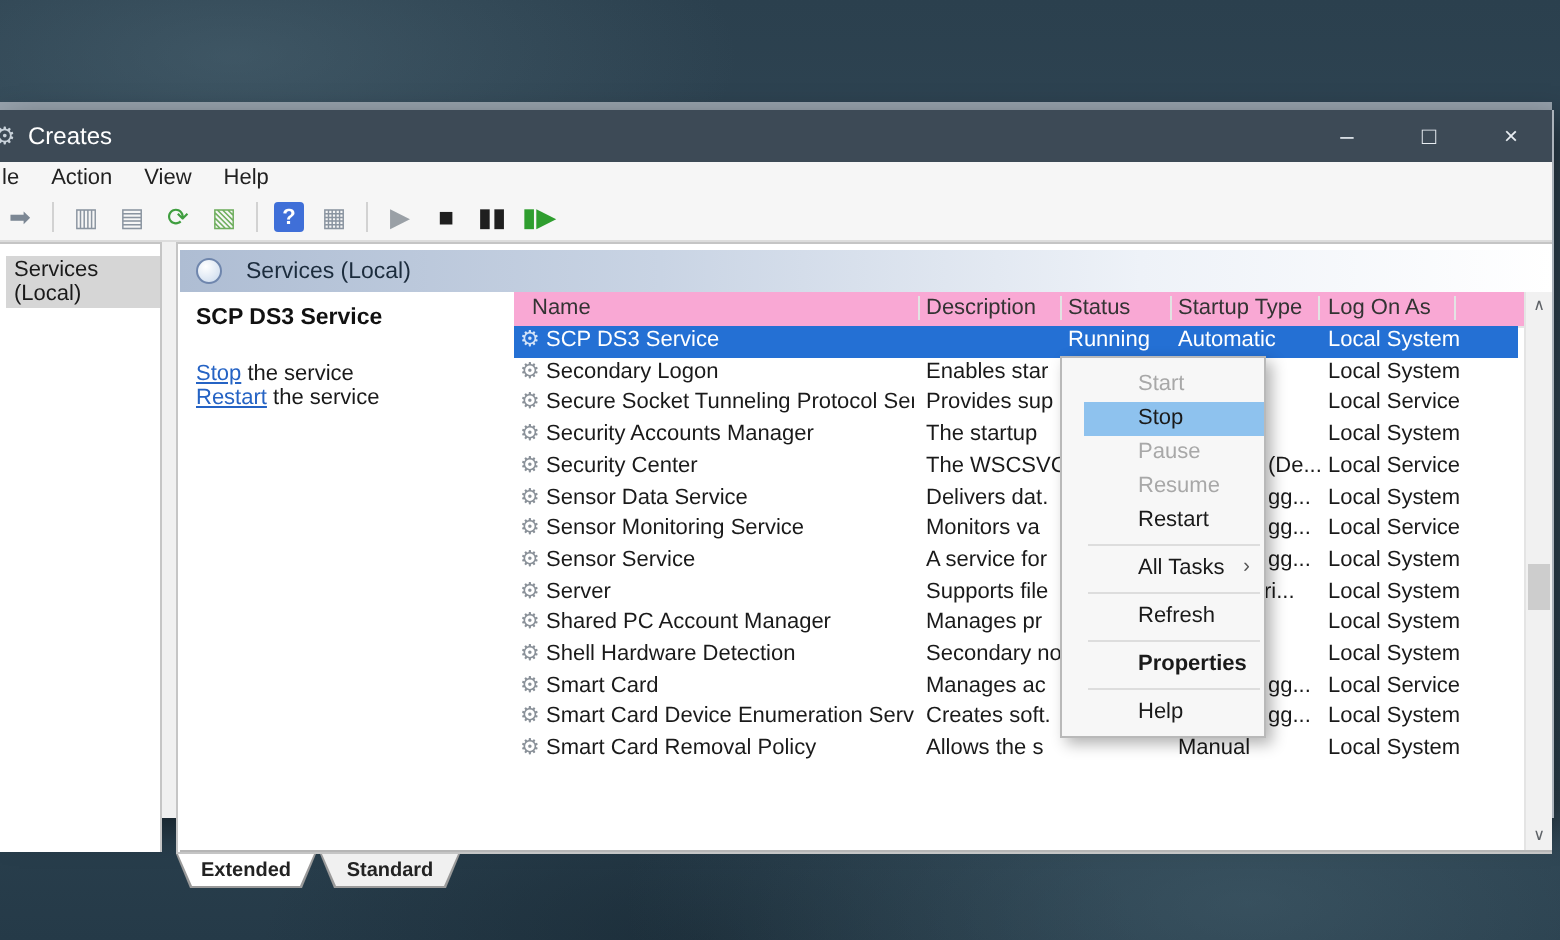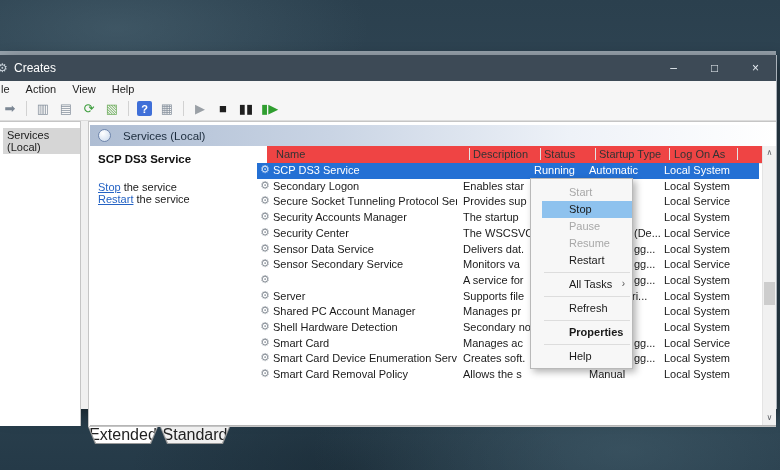--- a/index.html
+++ b/index.html
@@ -43,42 +43,42 @@
   .ext-circle{width:11px;height:11px;border:1.5px solid #6f86ad;border-radius:50%;
     background:radial-gradient(circle at 35% 30%,#ffffff,#c8d8ec);margin-left:8px;}
   .ext-label{font-size:11.5px;color:#1c2c3d;margin-left:12px;}
   .content-row{position:absolute;left:1px;top:24px;right:0;bottom:0;border-bottom:1px solid #b6b6b6;box-sizing:border-box;background:#fff;}
   .info-panel{position:absolute;left:0;top:0;width:167px;height:100%;background:#fff;}
   .info-title{position:absolute;left:8px;top:7px;font-size:11.5px;font-weight:bold;color:#111;}
   .info-line{position:absolute;left:8px;font-size:11px;color:#1a1a1a;white-space:nowrap;}
   .info-link{color:var(--link);text-decoration:underline;}
   
   .list-panel{position:absolute;left:167px;top:0;right:0;height:100%;background:#fff;overflow:hidden;}
-  .col-header{position:absolute;left:10px;top:0;right:14px;height:17px;background:#ef4444;border-bottom:1px solid #e6e6e6;}
+  .col-header{position:absolute;left:0;top:0;right:14px;height:17px;background:#f9a8d4;border-bottom:1px solid #e6e6e6;}
   .col-label{position:absolute;top:2px;font-size:11px;color:#333;white-space:nowrap;}
   .col-sep{position:absolute;top:2px;height:12px;width:1px;background:#e3e3e3;}
   .svc-row{position:absolute;left:0;width:502px;height:15.7px;font-size:11px;color:#1a1a1a;}
   .svc-row.sel{background:var(--sel);color:#fff;}
   .cell{position:absolute;top:1px;white-space:nowrap;overflow:hidden;}
   .c-icon{left:3px;top:0;font-size:11px;color:#8a9199;}
   .sel .c-icon{color:#d4e4f8;}
   .c-name{left:16px;width:184px;}
   .c-desc{left:206px;width:72px;}
   .c-status{left:277px;width:54px;}
   .c-logon{left:407px;width:92px;}
   
   .vscroll{position:absolute;right:0;top:0;width:14px;height:100%;background:#f1f1f1;border-left:1px solid #e4e4e4;box-sizing:border-box;}
   .vs-arrow{position:absolute;left:0;width:100%;height:14px;text-align:center;font-size:8px;color:#5f6368;line-height:14px;}
   .vs-thumb{position:absolute;left:1px;width:11px;top:136px;height:23px;background:#cdcdcd;}
   
   .tabs-row{left:88px;top:372px;height:17px;display:flex;}
   .tab{position:relative;height:17px;margin-right:2px;clip-path:polygon(0 0,100% 0,calc(100% - 7px) 100%,7px 100%);background:#9a9a9a;}
   .tab-inner{position:absolute;left:1px;right:1px;top:0;bottom:1px;
     clip-path:polygon(0 0,100% 0,calc(100% - 7px) 100%,7px 100%);
-    display:flex;align-items:center;justify-content:center;font-size:16px;color:#222;}
+    display:flex;align-items:center;justify-content:center;font-size:10px;color:#222;font-weight:bold;}
   .statusbar{left:0;top:334px;width:100%;height:18px;background:#f5f5f5;border-top:1px solid #cfcfcf;
     display:flex;align-items:center;font-size:11px;color:#1a1a1a;box-sizing:border-box;padding-left:3px;}
   
   .ctx-menu{left:530px;top:178px;width:103px;background:#f7f7f7;border:1px solid #b9b9b9;
     box-shadow:3px 3px 7px rgba(0,0,0,.3);box-sizing:border-box;padding:5px 0 3px 11px;z-index:50;}
   .ctx-item{height:17px;line-height:17px;font-size:11px;color:#1a1a1a;padding-left:27px;position:relative;white-space:nowrap;}
   .ctx-item.tall{height:18px;line-height:18px;}
   .ctx-item.disabled{color:#a8a8a8;}
   .ctx-item.hl{background:var(--mhl);}
   .ctx-item.bold{font-weight:bold;}
@@ -202,28 +202,29 @@
             <div class="svc-row" style="top: 95.5px;">
               <span class="cell c-icon">⚙</span>
               <span class="cell c-name">Sensor Data Service</span>
               <span class="cell c-desc">Delivers dat.</span>
               <span class="cell c-status"></span>
               <span class="cell" style="left: 377px; width: 70px;">gg...</span>
               <span class="cell c-logon">Local System</span>
             </div>
             <div class="svc-row" style="top: 111.2px;">
               <span class="cell c-icon">⚙</span>
-              <span class="cell c-name">Sensor Secondary Service</span>
+              <span class="cell c-name">Sensor Monitoring Service</span>
               <span class="cell c-desc">Monitors va</span>
               <span class="cell c-status"></span>
               <span class="cell" style="left: 377px; width: 70px;">gg...</span>
               <span class="cell c-logon">Local Service</span>
             </div>
             <div class="svc-row" style="top: 126.9px;">
               <span class="cell c-icon">⚙</span>
+              <span class="cell c-name">Sensor Service</span>
               <span class="cell c-desc">A service for</span>
               <span class="cell c-status"></span>
               <span class="cell" style="left: 377px; width: 70px;">gg...</span>
               <span class="cell c-logon">Local System</span>
             </div>
             <div class="svc-row" style="top: 142.6px;">
               <span class="cell c-icon">⚙</span>
               <span class="cell c-name">Server</span>
               <span class="cell c-desc">Supports file</span>
               <span class="cell c-status"></span>

